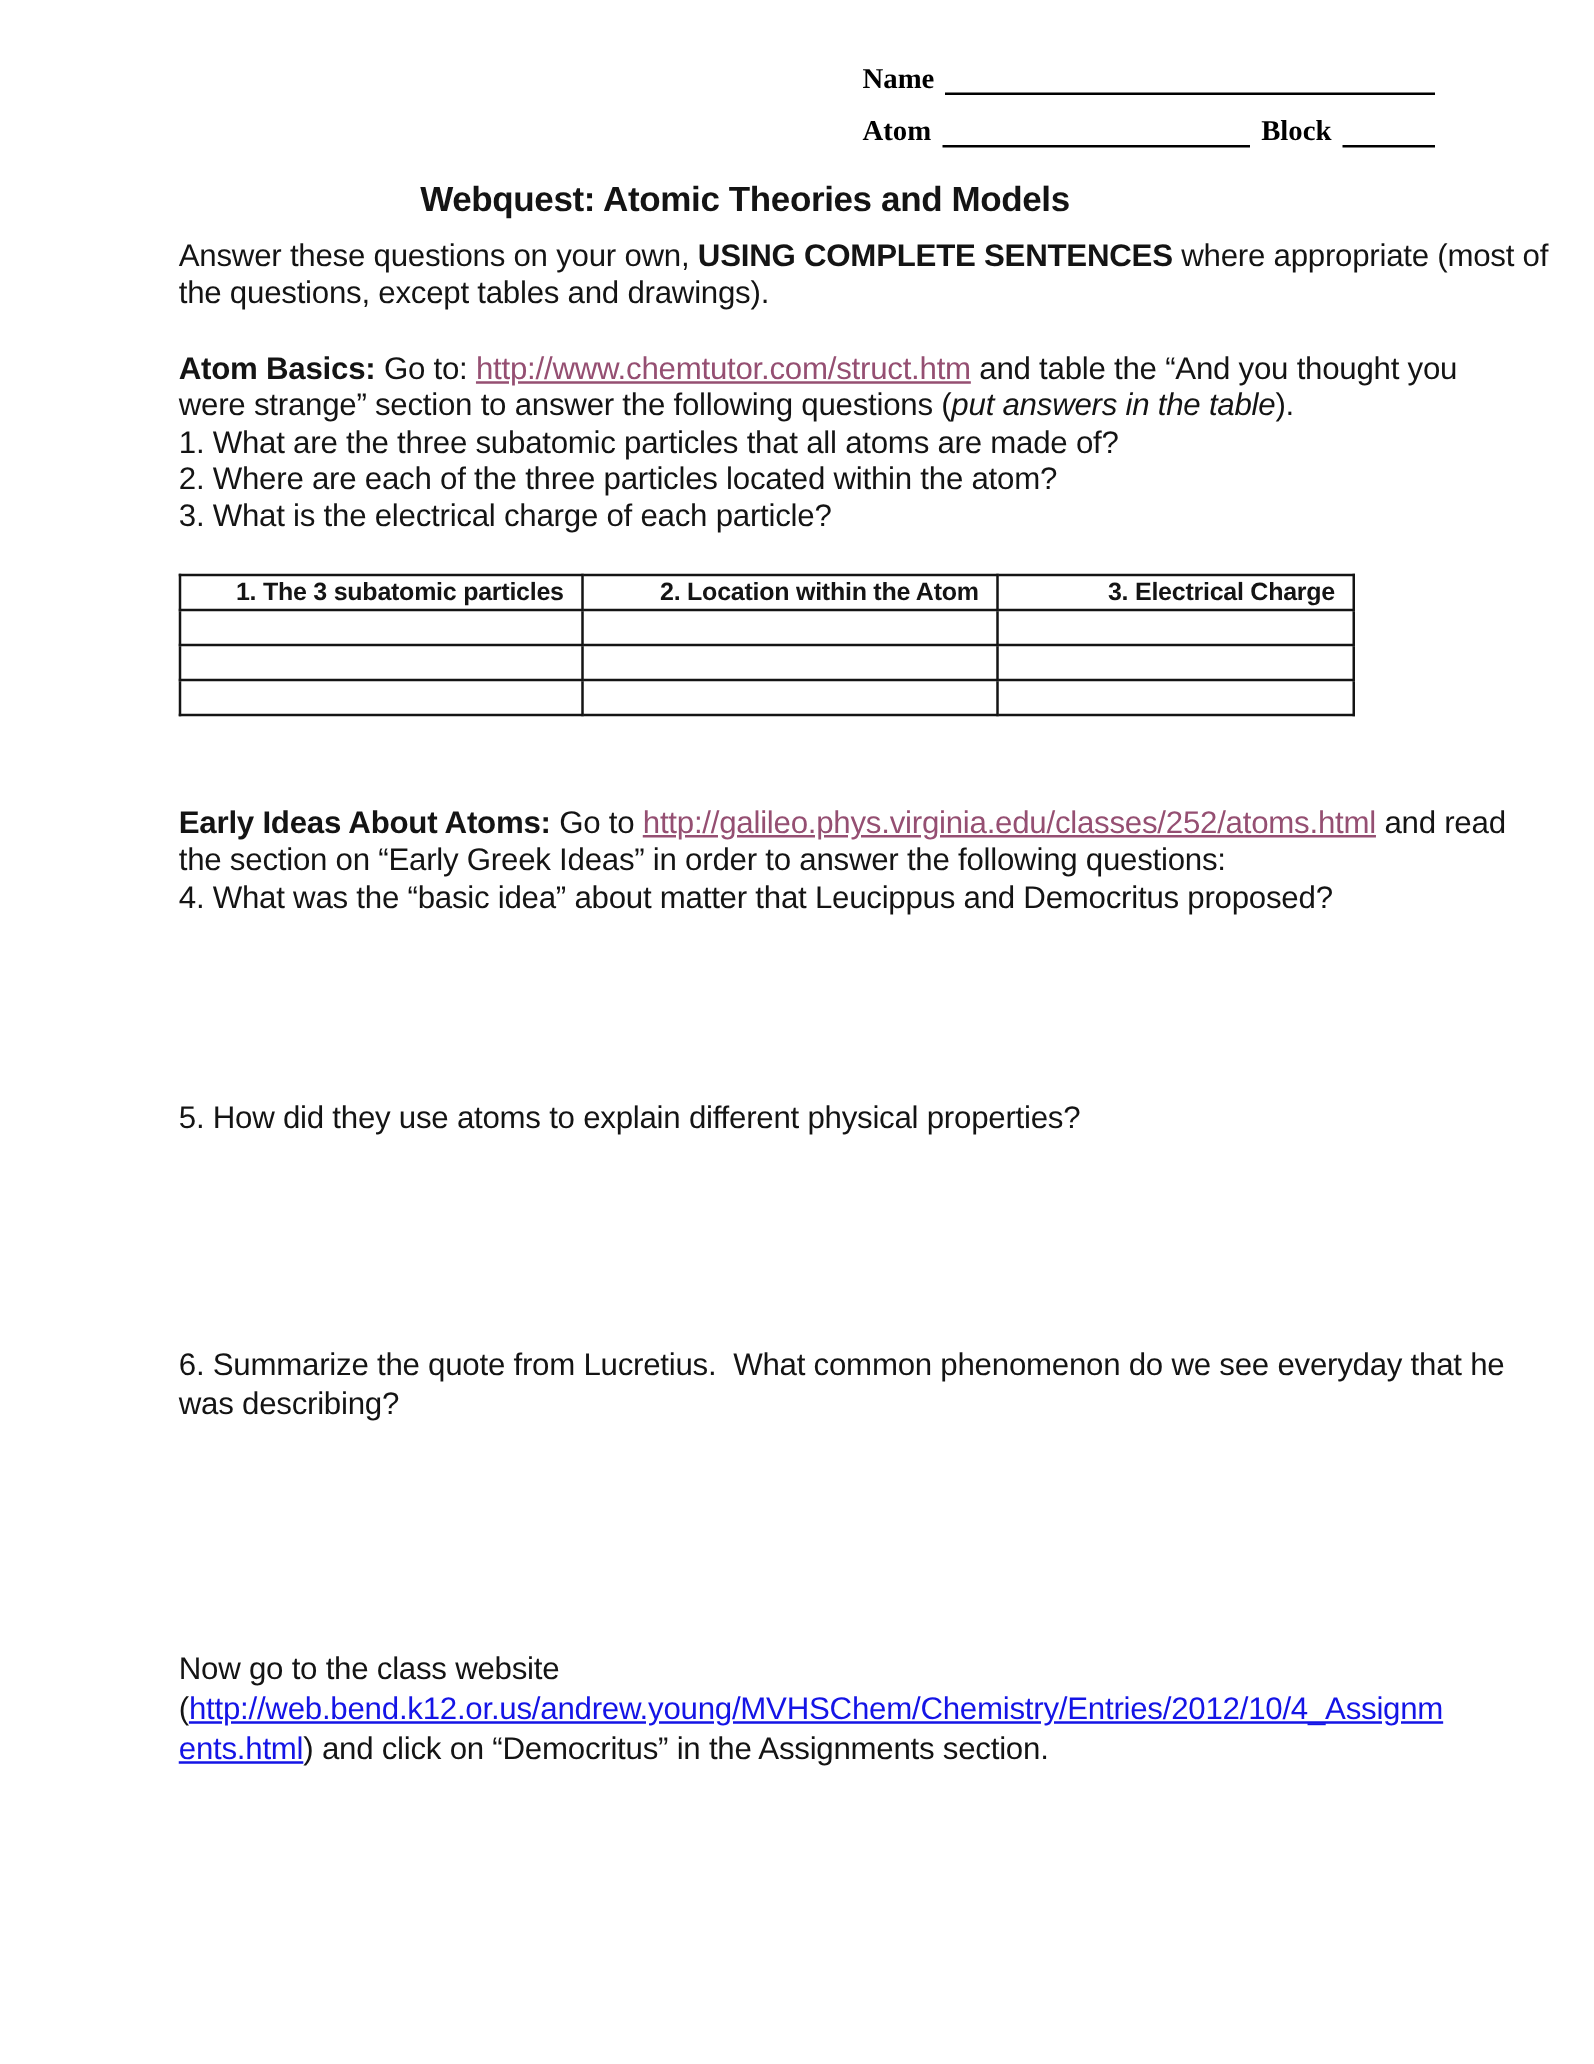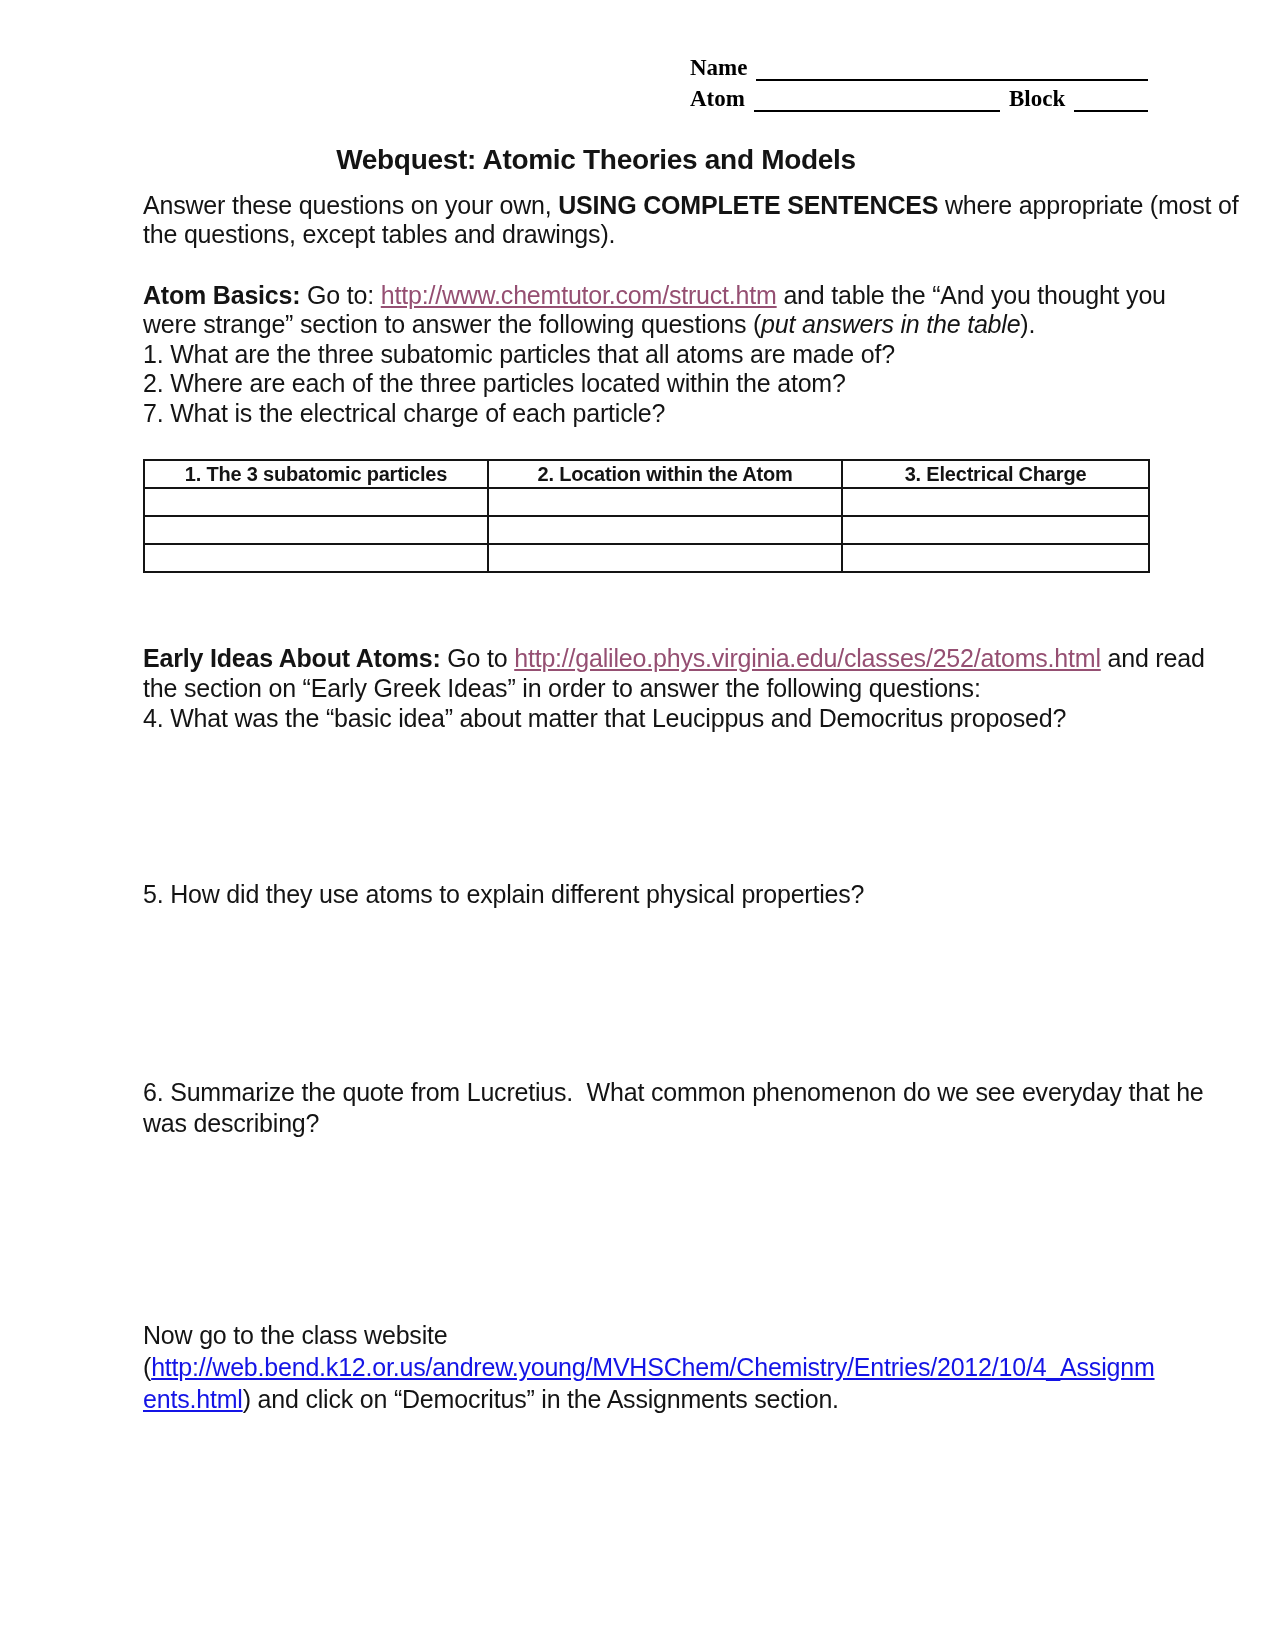--- a/index.html
+++ b/index.html
@@ -17,21 +17,21 @@
   .hdr {
     position: absolute;
     left: 690px;
     top: 50px;
     width: 458px;
     font-family: "Liberation Serif", serif;
     font-weight: 700;
     font-size: 23px;
     color: #000;
   }
-  .hrow { display: flex; align-items: flex-end; gap: 9px; height: 31px; margin-bottom: 0; }
+  .hrow { display: flex; align-items: flex-start; gap: 9px; height: 31px; margin-bottom: 11px; }
   .blank { border-bottom: 2px solid #000; height: 24px; }
   .grow { flex: 1; }
   .w246 { width: 246px; }
 
   .title {
     position: absolute;
     left: 131px;
     top: 144px;
     width: 930px;
     text-align: center;
@@ -65,22 +65,22 @@
     top: 459px;
     width: 849px;
     border-collapse: collapse;
     font-size: 20px;
     letter-spacing: -0.2px;
     table-layout: fixed;
   }
   .qtable th, .qtable td {
     border: 2px solid #141414;
     height: 26px;
-    padding: 0 25px;
-    text-align: center;
+    padding: 0 14px;
+    text-align: right;
     vertical-align: middle;
   }
   .qtable th { font-weight: 700; }
   .col1 { width: 292px; }
   .col2 { width: 302px; }
   .col3 { width: 255px; }
 </style>
 </head>
 <body>
 
@@ -110,21 +110,21 @@
 
   <div class="block lh294" style="top:281px">
     <div class="pline">
       <b>Atom Basics:</b><span> Go to: </span><span class="vlink">http://www.chemtutor.com/struct.htm</span><span> and table the “And you thought you</span>
     </div>
     <div class="pline">
       <span>were strange” section to answer the following questions (</span><span class="it">put answers in the table</span><span>).</span>
     </div>
     <div class="pline">1. What are the three subatomic particles that all atoms are made of?</div>
     <div class="pline">2. Where are each of the three particles located within the atom?</div>
-    <div class="pline">7. What is the electrical charge of each particle?</div>
+    <div class="pline">3. What is the electrical charge of each particle?</div>
   </div>
 
   <table class="qtable">
     <tbody>
         <tr>
       <th class="col1">1. The 3 subatomic particles</th>
       <th class="col2">2. Location within the Atom</th>
       <th class="col3">3. Electrical Charge</th>
     </tr>
     <tr>

